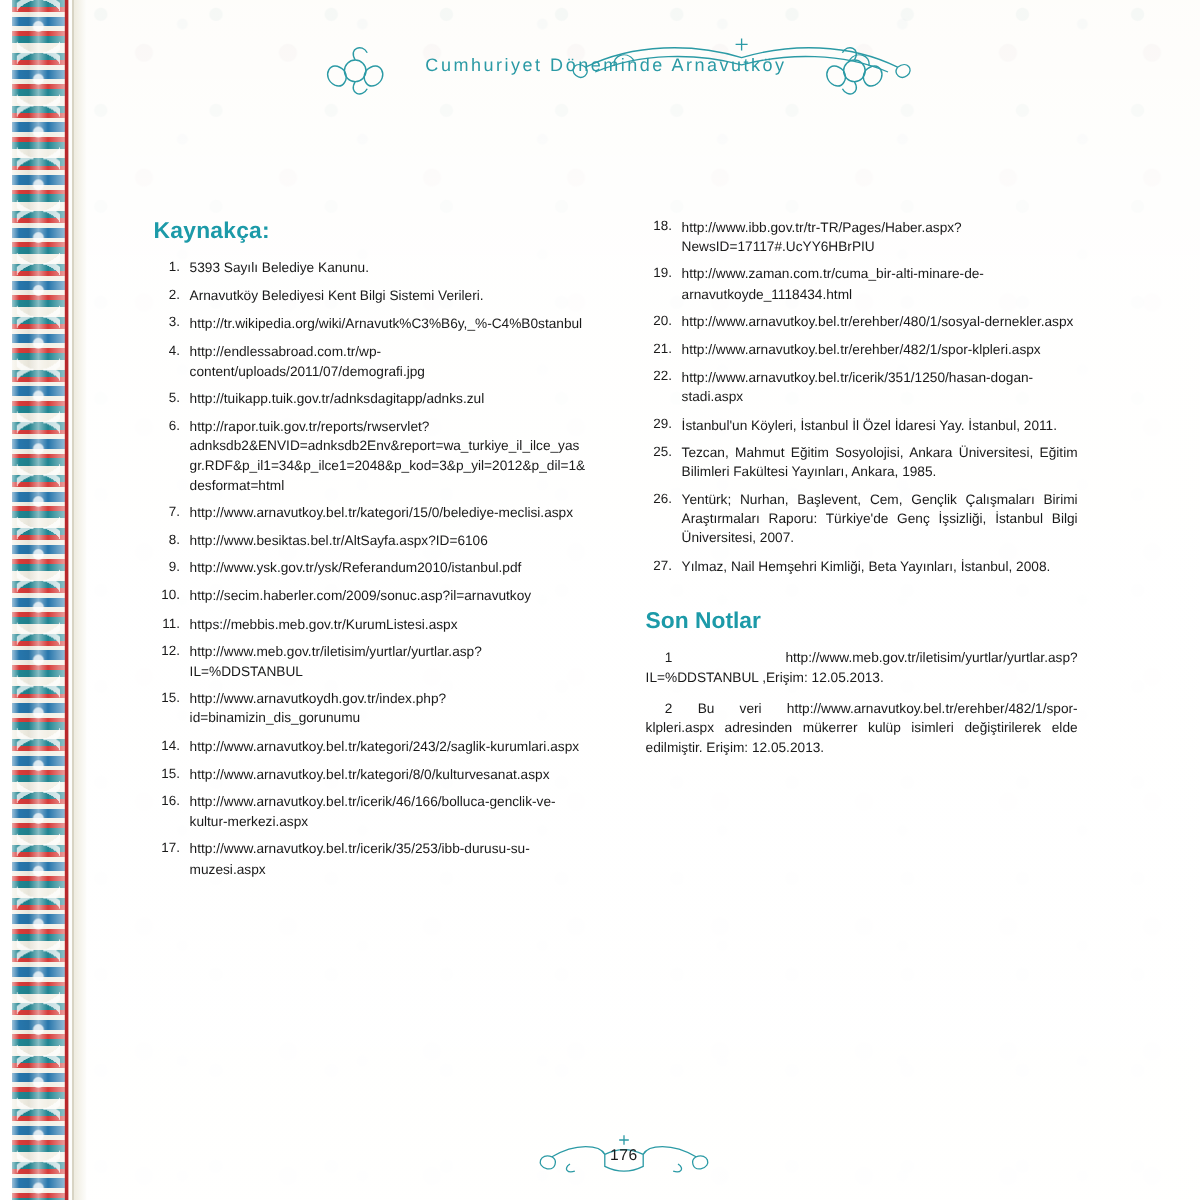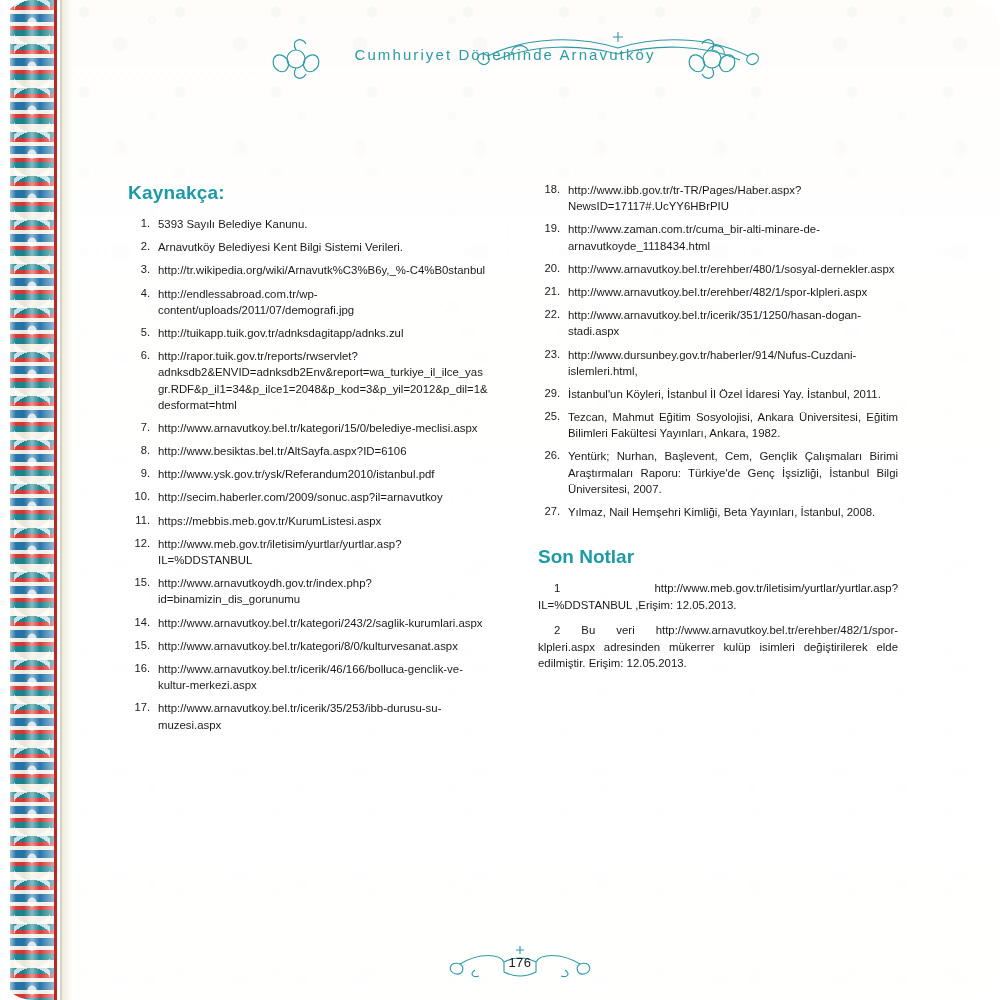--- a/index.html
+++ b/index.html
@@ -12,21 +12,20 @@
     overflow: hidden;
     background: #ffffff;
     font-family: "Liberation Sans", sans-serif;
   }
   .page {
     position: relative;
     width: 1000px;
     height: 1000px;
     background: #fdfdfb;
     overflow: hidden;
-    border-radius: 32px;
   }
 
   
   .edge-white {
     position: absolute;
     left: 0; top: 0;
     width: 10px; height: 1000px;
     background: #ffffff;
   }
   .border-strip {
@@ -294,23 +293,22 @@
       </ol>
     </div>
 
     <div class="col right">
       <ol class="reflist right-list">
         <li><span class="num">18.</span><span>http://www.ibb.gov.tr/tr-TR/Pages/Haber.aspx?NewsID=17117#.UcYY6HBrPIU</span></li>
         <li><span class="num">19.</span><span>http://www.zaman.com.tr/cuma_bir-alti-minare-de-arnavutkoyde_1118434.html</span></li>
         <li><span class="num">20.</span><span>http://www.arnavutkoy.bel.tr/erehber/480/1/sosyal-dernekler.aspx</span></li>
         <li><span class="num">21.</span><span>http://www.arnavutkoy.bel.tr/erehber/482/1/spor-klpleri.aspx</span></li>
         <li><span class="num">22.</span><span>http://www.arnavutkoy.bel.tr/icerik/351/1250/hasan-dogan-stadi.aspx</span></li>
-        <li><span class="num">23.</span><span>http://www.dursunbey.gov.tr/haberler/914/Nufus-Cuzdani-islemleri.html,</span></li>
         <li><span class="num">29.</span><span>İstanbul'un Köyleri, İstanbul İl Özel İdaresi Yay. İstanbul, 2011.</span></li>
-        <li><span class="num">25.</span><span>Tezcan, Mahmut Eğitim Sosyolojisi, Ankara Üniversitesi, Eğitim Bilimleri Fakültesi Yayınları, Ankara, 1982.</span></li>
+        <li><span class="num">25.</span><span>Tezcan, Mahmut Eğitim Sosyolojisi, Ankara Üniversitesi, Eğitim Bilimleri Fakültesi Yayınları, Ankara, 1985.</span></li>
         <li><span class="num">26.</span><span>Yentürk; Nurhan, Başlevent, Cem, Gençlik Çalışmaları Birimi Araştırmaları Raporu: Türkiye'de Genç İşsizliği, İstanbul Bilgi Üniversitesi, 2007.</span></li>
         <li><span class="num">27.</span><span>Yılmaz, Nail Hemşehri Kimliği, Beta Yayınları, İstanbul, 2008.</span></li>
       </ol>
 
       <h2 class="notes-title">Son Notlar</h2>
       <p class="note-para">1 http://www.meb.gov.tr/iletisim/yurtlar/yurtlar.asp?IL=%DDSTANBUL ,Erişim: 12.05.2013.</p>
       <p class="note-para">2 Bu veri http://www.arnavutkoy.bel.tr/erehber/482/1/spor-klpleri.aspx adresinden mükerrer kulüp isimleri değiştirilerek elde edilmiştir. Erişim: 12.05.2013.</p>
     </div>
 
   </div>

